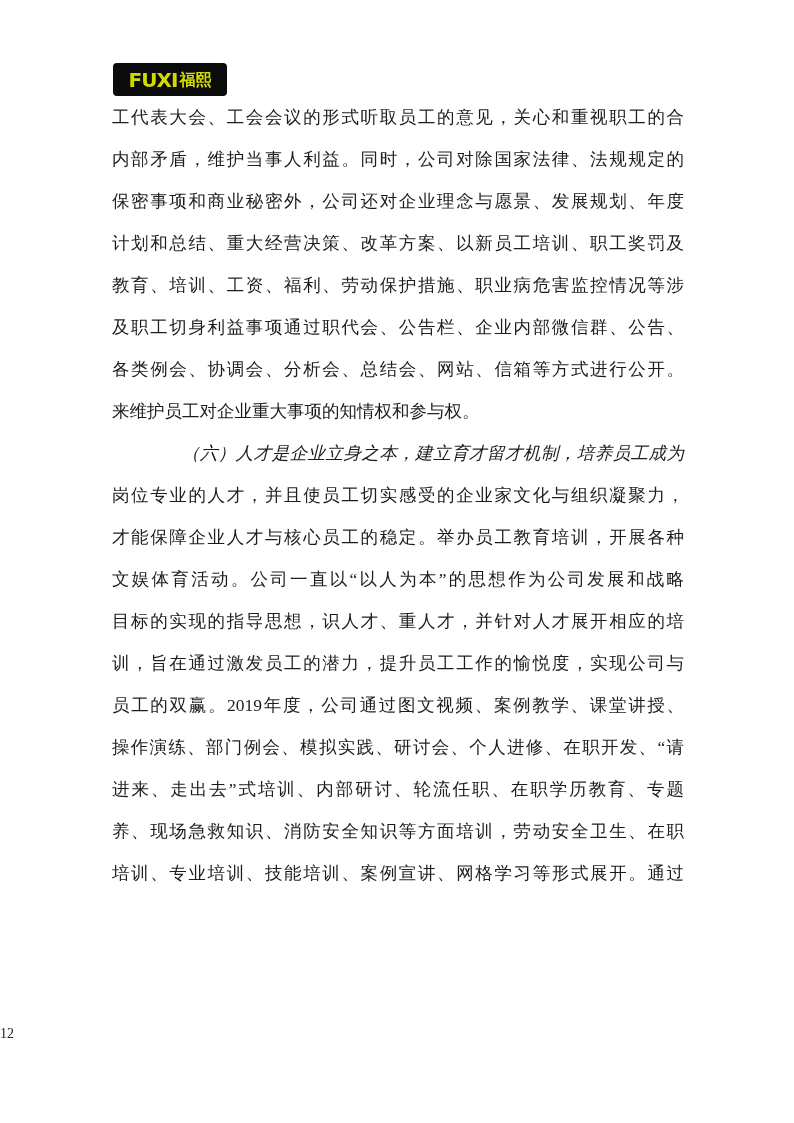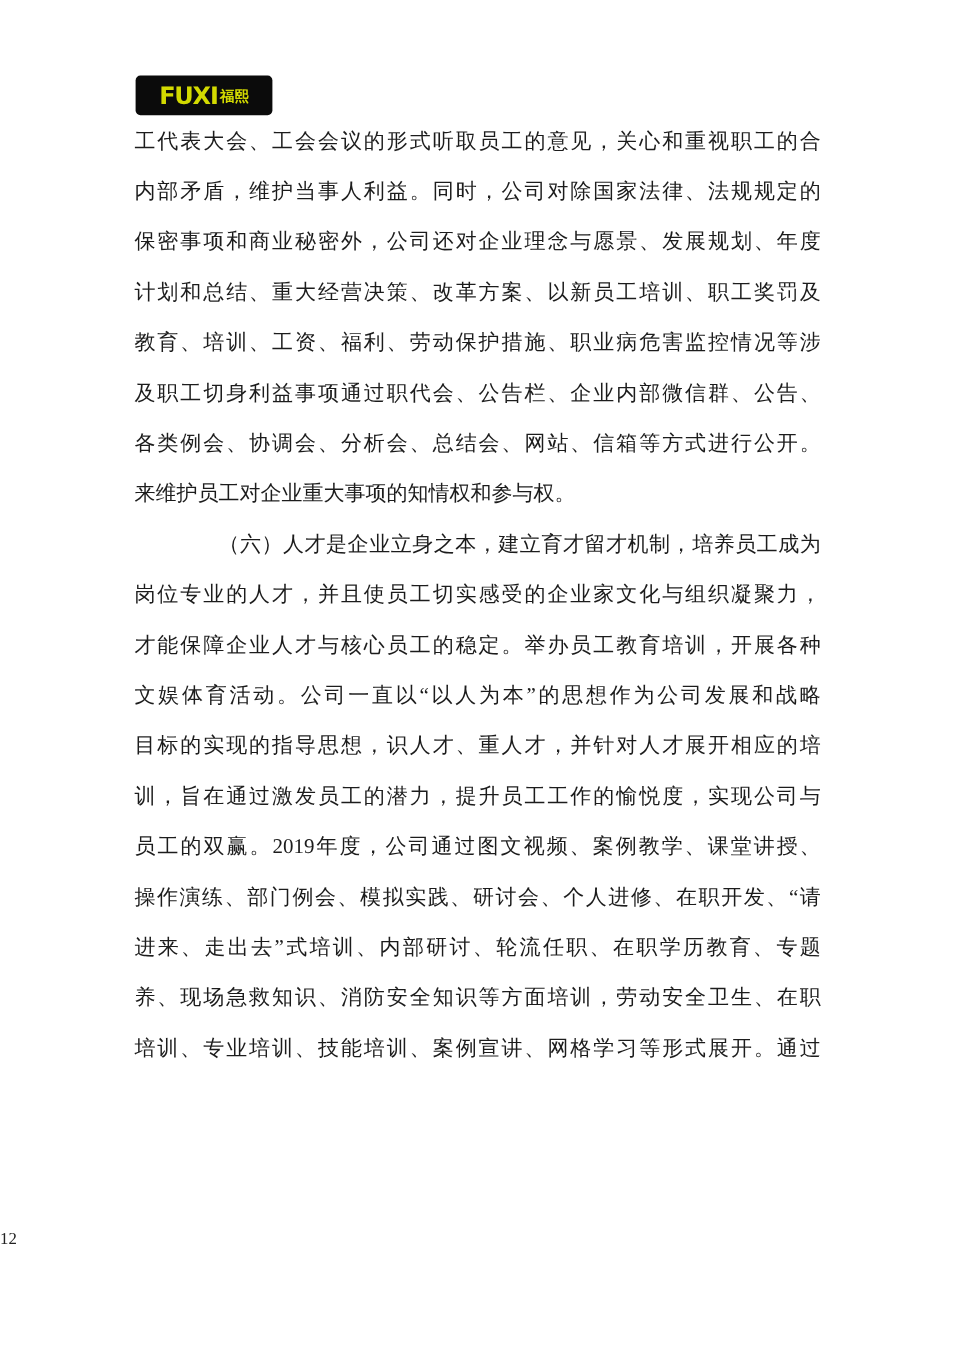--- a/index.html
+++ b/index.html
@@ -27,41 +27,41 @@
   }
   .logo-latin {
     font-family: "DejaVu Sans", "Liberation Sans", sans-serif;
     font-weight: 900;
     font-size: 20px;
     letter-spacing: -1px;
     line-height: 1;
   }
   .logo-cjk {
     font-weight: 900;
-    font-size: 12px;
+    font-size: 16px;
     line-height: 1;
     letter-spacing: 0px;
   }
   .body-text {
     position: absolute;
     left: 112px;
     top: 96px;
     width: 572px;
     color: #1c1c1c;
     font-size: 17.5px;
   }
   .paragraph { margin: 0; }
   .line {
     line-height: 42px;
     text-align: justify;
     text-align-last: left;
     white-space: normal;
   }
   .line.j { text-align-last: justify; }
-  .line.indent { padding-left: 70px; }
+  .line.indent { padding-left: 70px; font-style: italic; }
   .footer {
     position: absolute;
     left: 0;
     top: 1024px;
     width: 740px;
     color: #222222;
     font-size: 14px;
     line-height: 20px;
   }
 </style>

